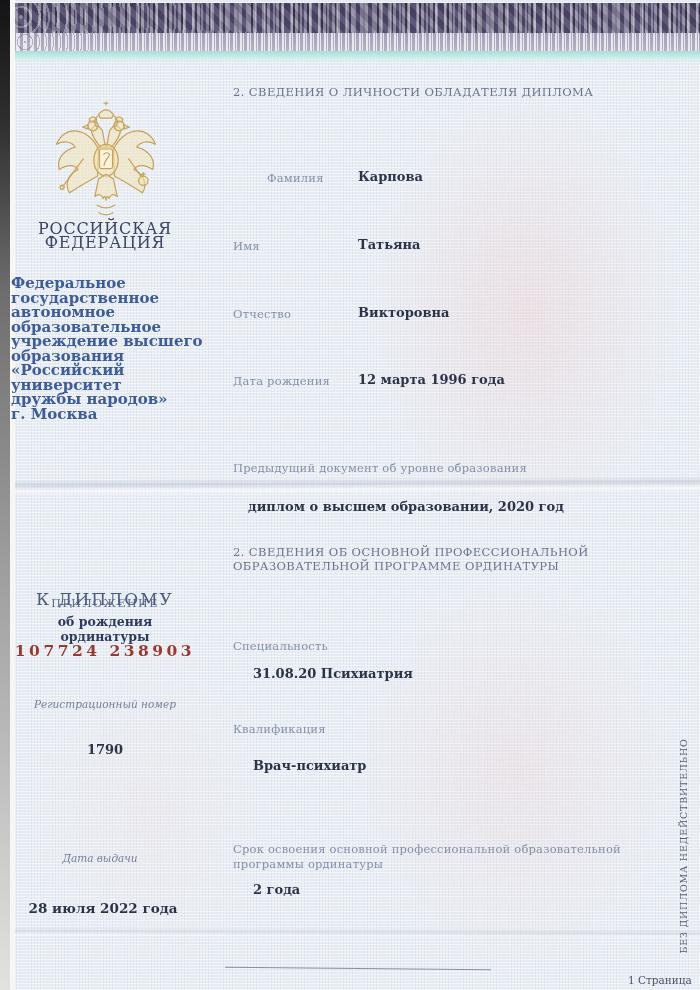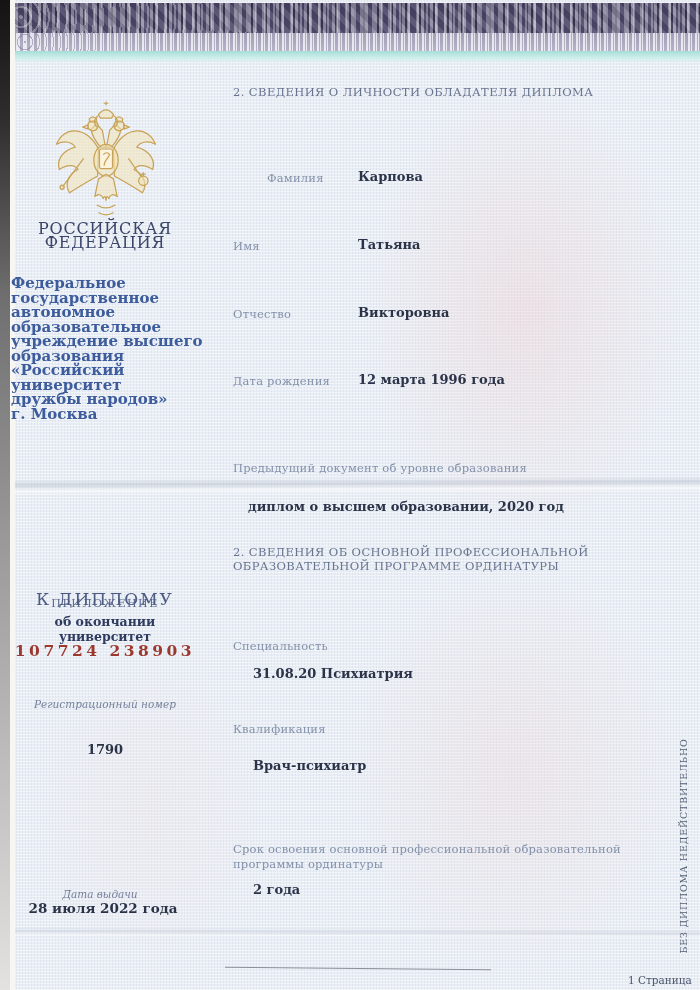--- a/index.html
+++ b/index.html
@@ -136,27 +136,27 @@
 
   <div class="abs institution pre" style="left:11px;top:276px;">Федеральное государственное
 автономное образовательное
 учреждение высшего образования
 «Российский университет
 дружбы народов»
 г. Москва</div>
 
   <div class="abs suppl-1" style="left:15px;top:577px;">ПРИЛОЖЕНИЕ</div>
   <div class="abs suppl-2" style="left:15px;top:589px;">К ДИПЛОМУ</div>
-  <div class="abs suppl-3" style="left:15px;top:614px;">об окончании университет</div>
+  <div class="abs suppl-3" style="left:15px;top:614px;">об рождения ординатуры</div>
   <div class="abs serial" style="left:10px;top:641px;">107724 238903</div>
 
   <div class="abs label-it reg-label" style="left:15px;top:698px;">Регистрационный номер</div>
   <div class="abs value center-val" style="left:15px;top:742px;">1790</div>
 
-  <div class="abs label-it reg-label" style="left:10px;top:852px;margin-top:36px;">Дата выдачи</div>
+  <div class="abs label-it reg-label" style="left:10px;top:852px;">Дата выдачи</div>
   <div class="abs value center-val" style="left:13px;top:900px;font-size:13.5px;">28 июля 2022 года</div>
 
   <div class="abs sec-title" style="left:233px;top:86px;">2. СВЕДЕНИЯ О ЛИЧНОСТИ ОБЛАДАТЕЛЯ ДИПЛОМА</div>
 
   <div class="abs label" style="left:233px;top:171px;margin-left:34px;">Фамилия</div>
   <div class="abs value" style="left:358px;top:169px;">Карпова</div>
 
   <div class="abs label" style="left:233px;top:239px;">Имя</div>
   <div class="abs value" style="left:358px;top:237px;">Татьяна</div>
 

